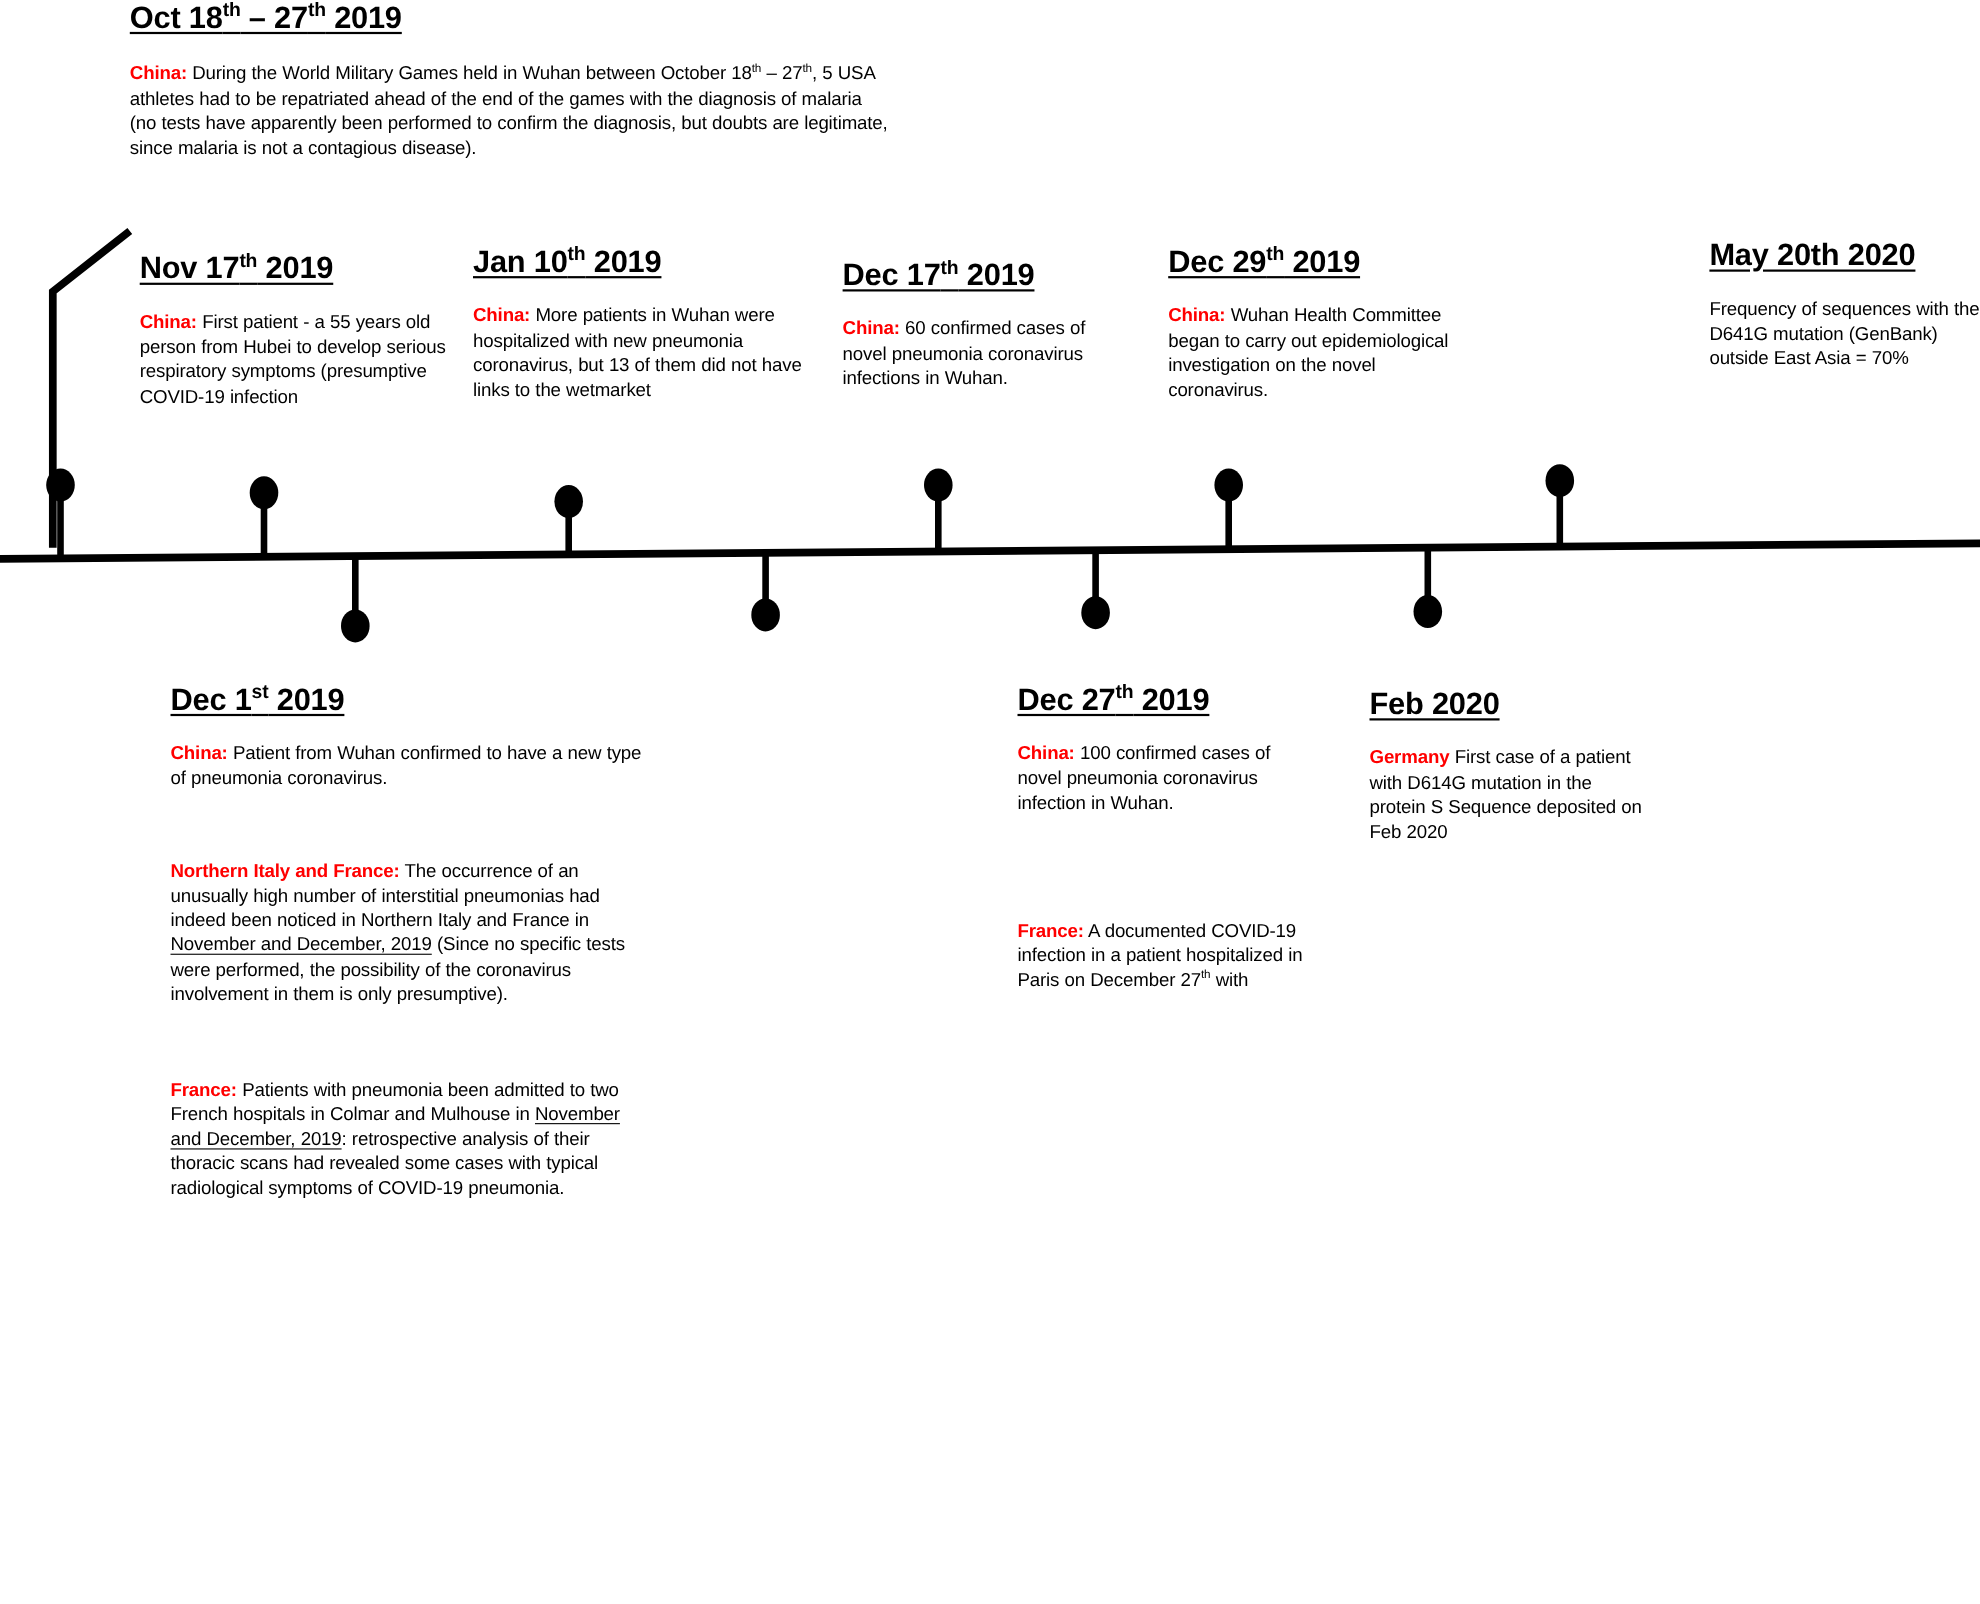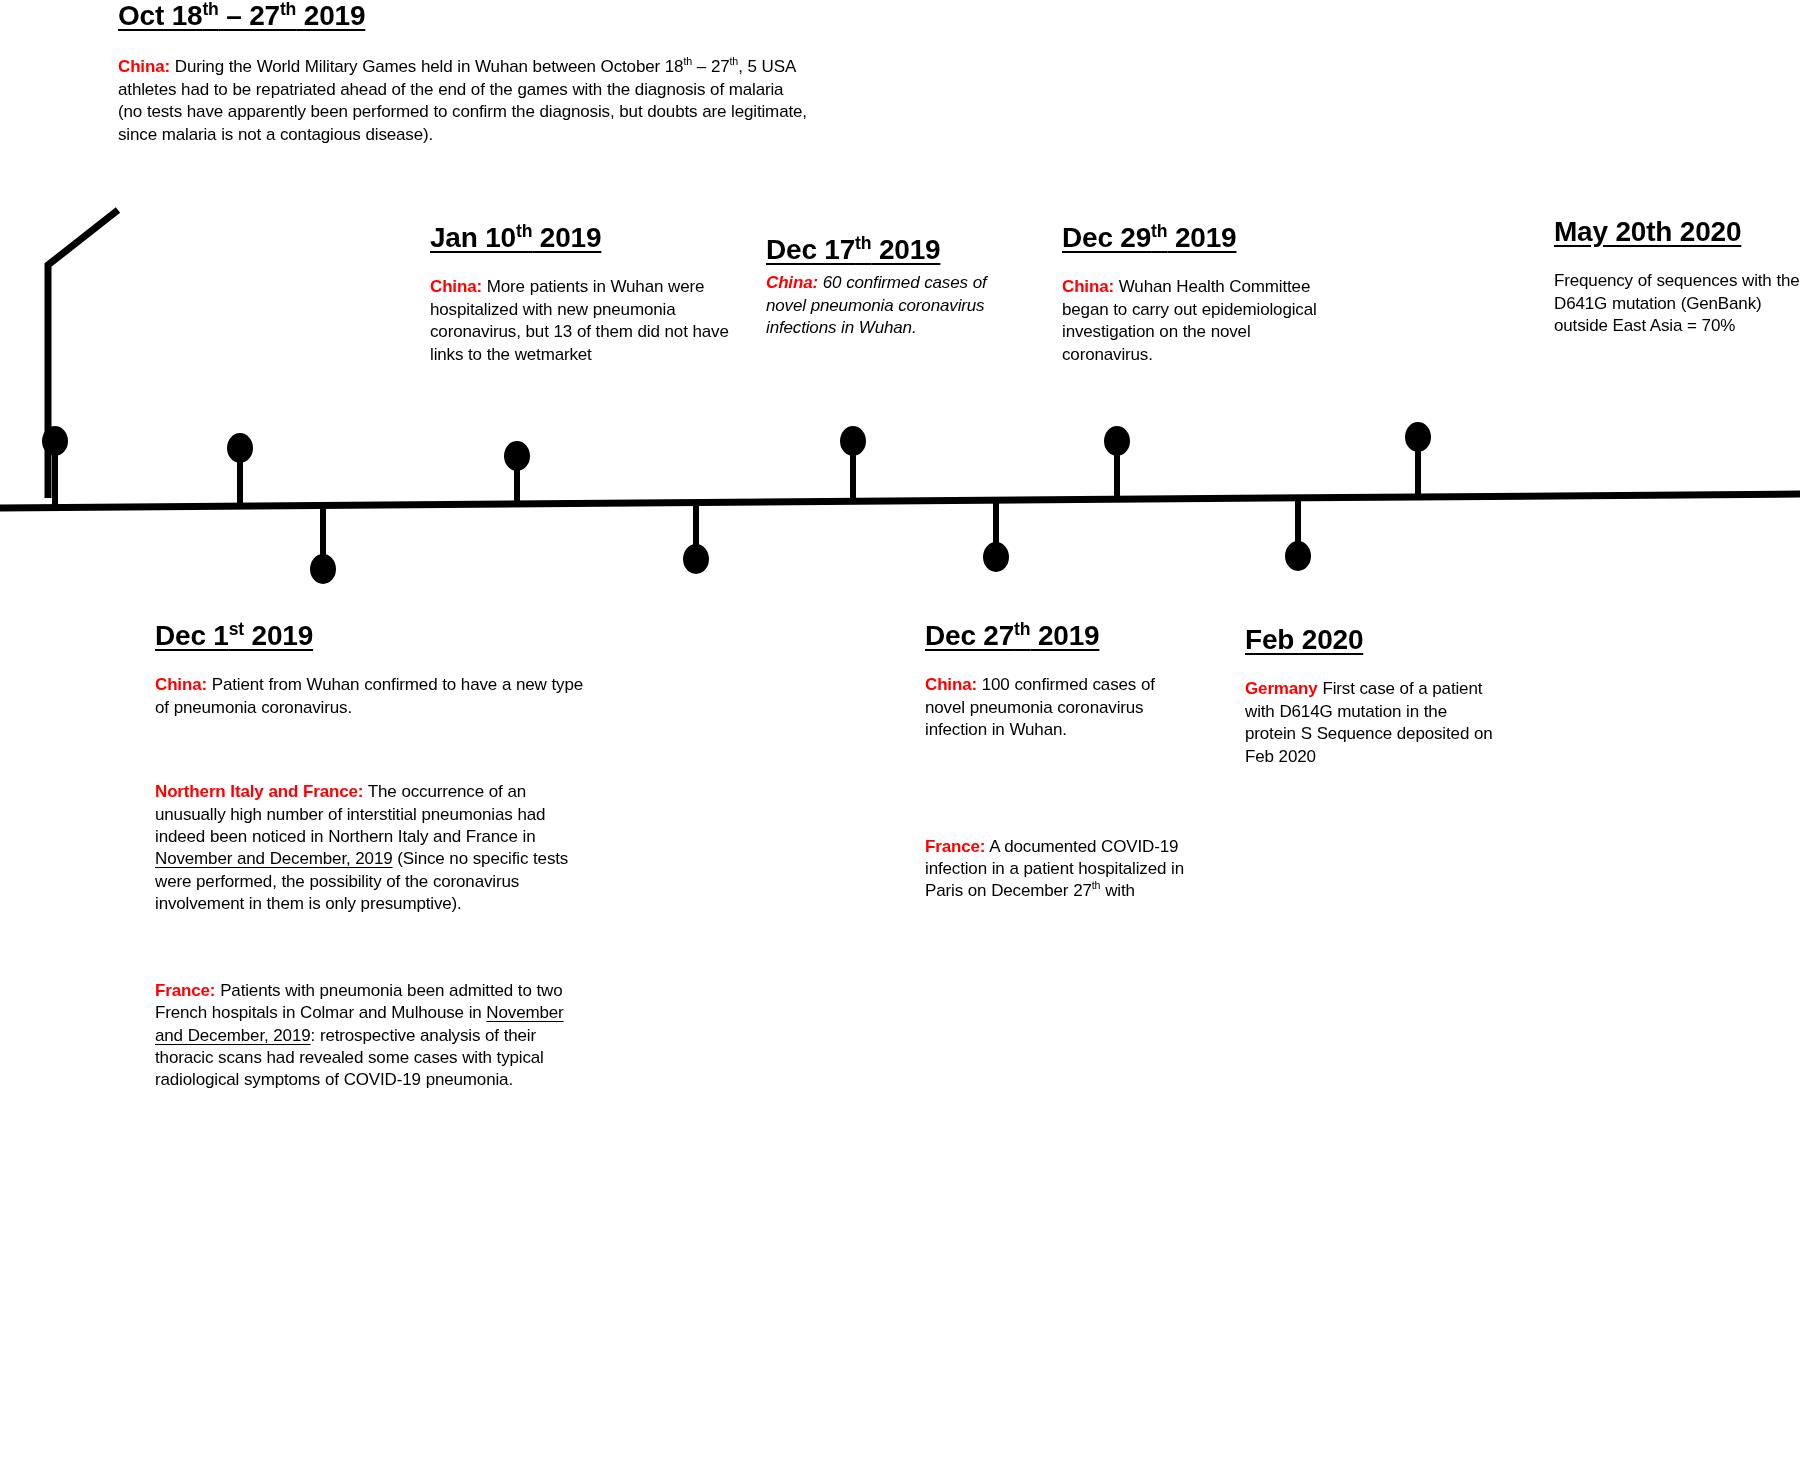--- a/index.html
+++ b/index.html
@@ -89,31 +89,37 @@
     </g>
   </svg>
 
   <div class="block" style="left:118px;top:0px;width:690px;">
     <div class="date"><span>Oct 18</span><sup>th</sup><span> – 27</span><sup>th</sup><span> 2019</span></div>
     <div class="body" style="margin-top:18px;">
       <p><span class="lbl">China:</span><span> During the World Military Games held in Wuhan between October 18</span><sup>th</sup><span> – 27</span><sup>th</sup><span>, 5 USA athletes had to be repatriated ahead of the end of the games with the diagnosis of malaria (no tests have apparently been performed to confirm the diagnosis, but doubts are legitimate, since malaria is not a contagious disease).</span></p>
     </div>
   </div>
 
+  <div class="block" style="left:127px;top:228px;width:295px;">
+    <div class="date"><span>Nov 17</span><sup>th</sup><span> 2019</span></div>
+    <div class="body" style="margin-top:16px;">
+      <p><span class="lbl">China:</span><span> First patient - a 55 years old person from Hubei to develop serious respiratory symptoms (presumptive COVID-19 infection</span></p>
+    </div>
+  </div>
 
   <div class="block" style="left:430px;top:222px;width:320px;">
     <div class="date"><span>Jan 10</span><sup>th</sup><span> 2019</span></div>
     <div class="body" style="margin-top:16px;">
       <p><span class="lbl">China:</span><span> More patients in Wuhan were hospitalized with new pneumonia coronavirus, but 13 of them did not have links to the wetmarket</span></p>
     </div>
   </div>
 
   <div class="block" style="left:766px;top:234px;width:250px;">
     <div class="date"><span>Dec 17</span><sup>th</sup><span> 2019</span></div>
-    <div class="body" style="font-style:italic;">
+    <div class="body" style="margin-top:16px;">
       <p><span class="lbl">China:</span><span> 60 confirmed cases of novel pneumonia coronavirus infections in Wuhan.</span></p>
     </div>
   </div>
 
   <div class="block" style="left:1062px;top:222px;width:262px;">
     <div class="date"><span>Dec 29</span><sup>th</sup><span> 2019</span></div>
     <div class="body" style="margin-top:16px;">
       <p><span class="lbl">China:</span><span> Wuhan Health Committee began to carry out epidemiological investigation on the novel coronavirus.</span></p>
     </div>
   </div>

